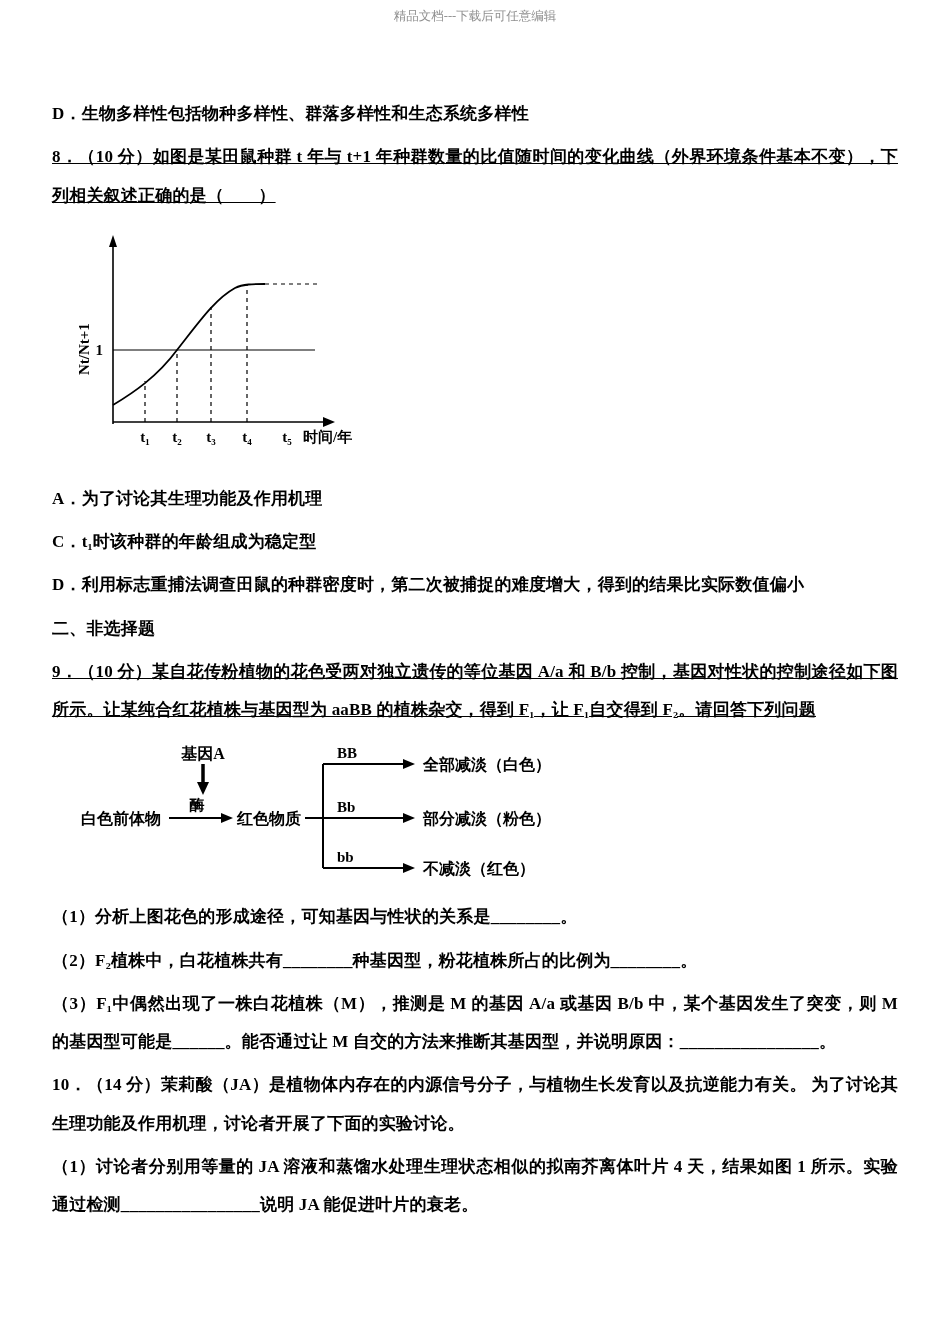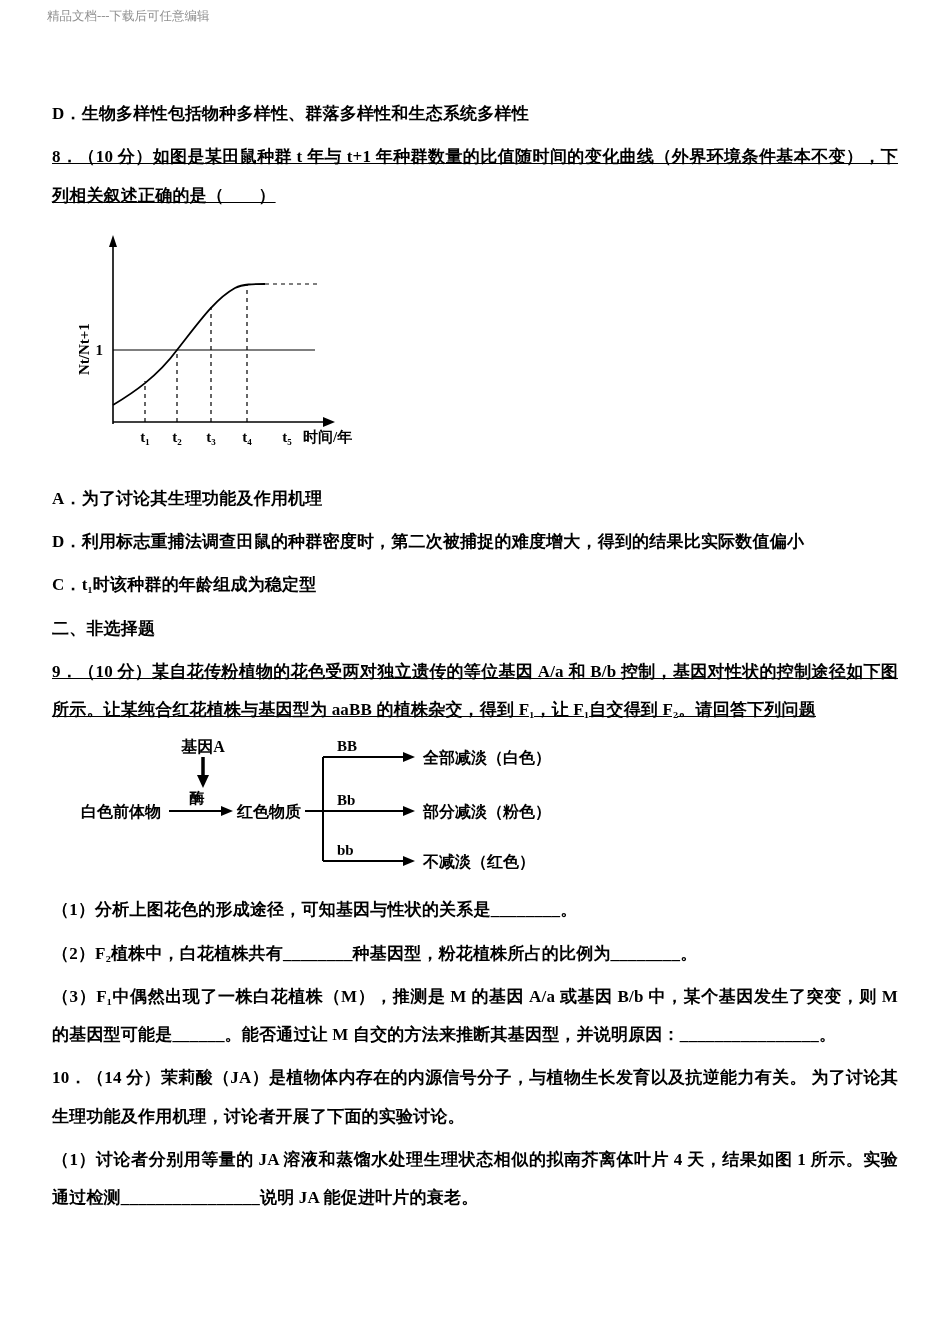--- a/index.html
+++ b/index.html
@@ -3,33 +3,33 @@
 <meta charset="utf-8">
 <style>
   html,body{margin:0;padding:0;background:#ffffff;}
   .page{
     width:950px;height:1344px;background:#ffffff;color:#000;
     font-family:"Liberation Serif", serif;
     position:relative;box-sizing:border-box;
     padding:8px 47px 0 47px;overflow:hidden;
   }
   .watermark{
-    text-align:left;color:#8f8f8f;font-size:12.5px;font-weight:normal;
+    text-align:center;color:#8f8f8f;font-size:12.5px;font-weight:normal;
     font-family:"Liberation Serif", serif;
   }
   .para{
     font-size:17px;font-weight:bold;line-height:2.25;margin:5px;
     text-align:justify;letter-spacing:0.2px;
   }
   .first-block{margin-top:70px;}
   .q-stem{margin-top:2px;text-decoration:underline;}
   .graph-wrap{margin:12px 0 4px 18px;}
   .options{margin-top:14px;}
   .section-title{margin-top:4px;}
-  .diagram-wrap{margin:8px 0 2px 28px;}
+  .diagram-wrap{margin:15px 0 2px 28px;}
   svg text{font-family:"Liberation Serif", serif;font-weight:bold;fill:#000;}
   .axis-stroke{stroke:#000;stroke-width:1.6;fill:none;}
   .thin-stroke{stroke:#000;stroke-width:1.1;fill:none;}
   .curve-stroke{stroke:#000;stroke-width:1.8;fill:none;}
   .dash{stroke:#000;stroke-width:1.2;fill:none;stroke-dasharray:4 4;}
   .arrow-fill{fill:#000;stroke:none;}
 </style>
 </head>
 <body>
 
@@ -69,22 +69,22 @@
       <text x="112" y="215" font-size="15" text-anchor="middle">t₂</text>
       <text x="146" y="215" font-size="15" text-anchor="middle">t₃</text>
       <text x="182" y="215" font-size="15" text-anchor="middle">t₄</text>
       <text x="222" y="215" font-size="15" text-anchor="middle">t₅</text>
       <text x="238" y="215" font-size="15" text-anchor="start">时间/年</text>
     </svg>
   </div>
 
   <div class="options">
     <p class="para">A．为了讨论其生理功能及作用机理</p>
+    <p class="para">C．t₁时该种群的年龄组成为稳定型</p>
     <p class="para">D．利用标志重捕法调查田鼠的种群密度时，第二次被捕捉的难度增大，得到的结果比实际数值偏小</p>
-    <p class="para">C．t₁时该种群的年龄组成为稳定型</p>
   </div>
 
   <p class="para section-title">二、非选择题</p>
 
   <p class="para q-stem">9．（10 分）某自花传粉植物的花色受两对独立遗传的等位基因 A/a 和 B/b 控制，基因对性状的控制途径如下图所示。让某纯合红花植株与基因型为 aaBB 的植株杂交，得到 F₁，让 F₁自交得到 F₂。请回答下列问题</p>
 
   <div class="diagram-wrap">
     <svg width="620" height="145" viewBox="0 0 620 145">
 
       <text x="128" y="15" font-size="16" text-anchor="middle">基因A</text>

